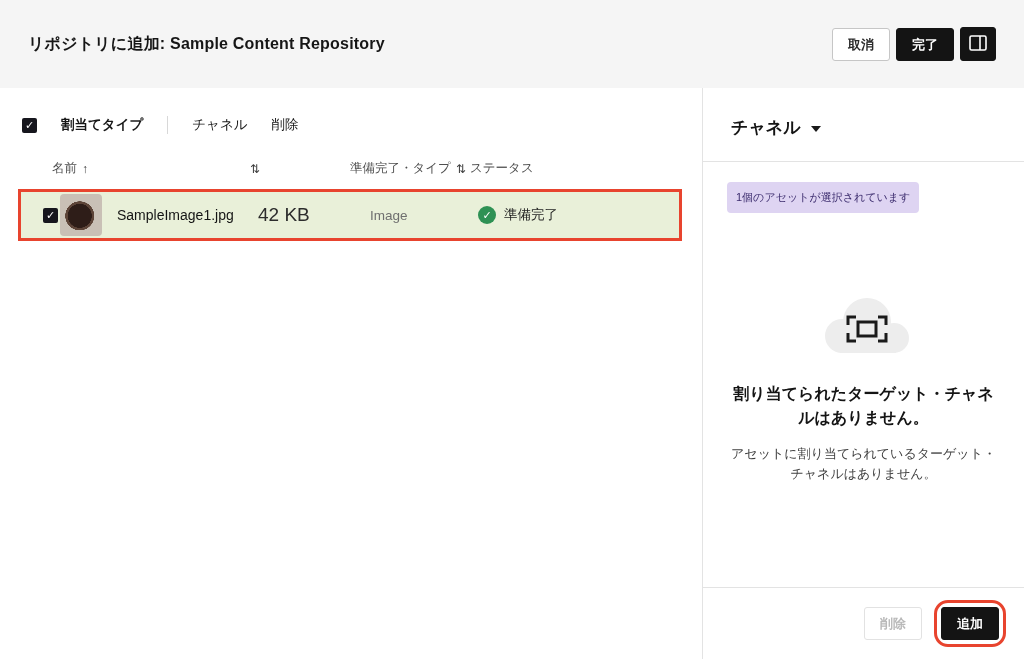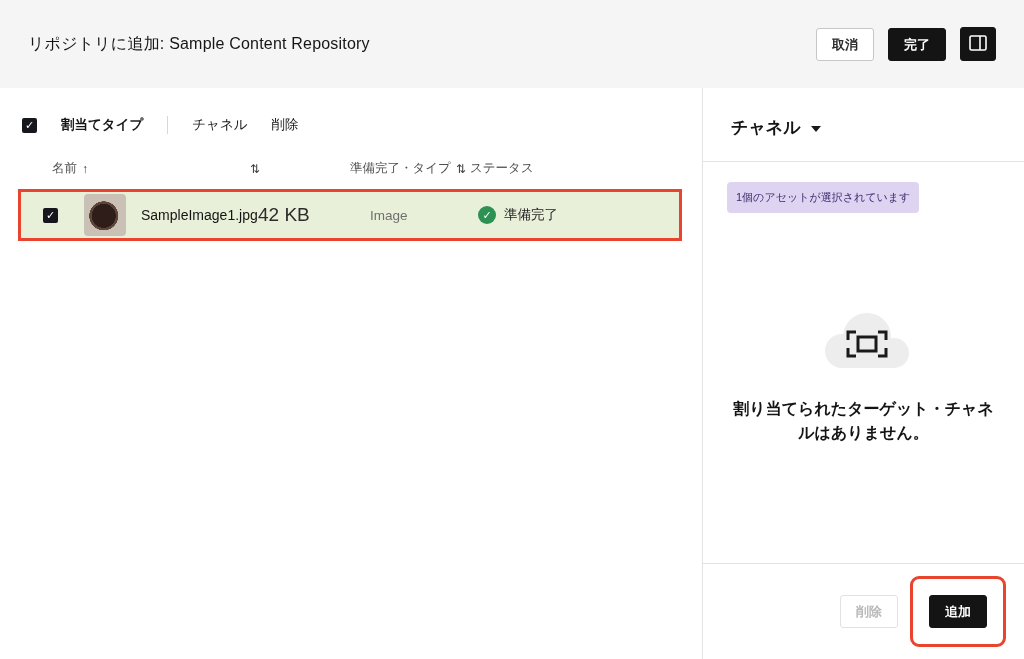--- a/index.html
+++ b/index.html
@@ -3,22 +3,22 @@
 <meta charset="utf-8">
 <style>
   * { margin:0; padding:0; box-sizing:border-box; }
   html,body { background:#ffffff; }
   body { font-family:"Liberation Sans","DejaVu Sans",sans-serif; color:#1a1a1a; }
   .page { position:relative; width:1024px; height:659px; background:#ffffff; overflow:hidden; }
 
   
   .app-header { height:88px; background:#f5f5f5; display:flex; align-items:center;
                 justify-content:space-between; padding:0 28px; }
-  .page-title { font-size:16px; font-weight:normal; color:#161616; letter-spacing:.2px; }
-  .header-actions { display:flex; align-items:center; gap:14px; }
+  .page-title { font-size:16px; font-weight:bold; color:#161616; letter-spacing:.2px; }
+  .header-actions { display:flex; align-items:center; gap:6px; }
   .btn { font-family:inherit; font-size:13px; font-weight:bold; padding:9px 15px;
          border-radius:3px; cursor:pointer; border:1px solid transparent; line-height:1; }
   .btn-secondary { background:#fff; border-color:#c6c6c6; color:#2b2b2b; }
   .btn-primary { background:#141414; border-color:#141414; color:#fff; }
   .icon-btn { width:36px; height:34px; background:#141414; border:1px solid #141414;
               border-radius:3px; display:flex; align-items:center; justify-content:center; cursor:pointer; }
 
   
   .body-split { display:flex; height:571px; }
   .main-area { flex:1; min-width:0; position:relative; }
@@ -36,21 +36,21 @@
 
   
   .table-header { display:grid; grid-template-columns:38px 198px 100px 120px 1fr;
                   align-items:center; padding:24px 20px 10px 14px; font-size:12.5px; color:#4f4f4f; }
   .th { display:flex; align-items:center; gap:5px; cursor:pointer; }
   .sort-glyph { font-size:12px; color:#3a3a3a; }
   .asset-row { margin:2px 20px 0 18px; height:52px; background:#e9f0d9;
                border:3px solid #e8442e; display:grid;
                grid-template-columns:38px 198px 100px 120px 1fr; align-items:center;
                padding-left:1px; cursor:pointer; }
-  .name-cell { display:flex; align-items:center; gap:15px;margin-left:24px; }
+  .name-cell { display:flex; align-items:center; gap:15px; }
   .thumb { width:42px; height:42px; border-radius:4px; flex:0 0 auto;
            background:radial-gradient(circle at 47% 52%, #2e1d18 0 38%, #5d4438 39% 46%, #c9c0b6 47% 100%); }
   .file-name { font-size:14px; color:#141414; }
   .cell-size { font-size:19px; color:#2c2c2c; }
   .cell-type { font-size:13.5px; color:#6f6f6f;margin-left:12px; }
   .status-cell { display:flex; align-items:center; gap:8px; font-size:13.5px; color:#1f1f1f; }
   .status-check { width:18px; height:18px; border-radius:50%; background:#2e9154; color:#fff;
                   display:inline-flex; align-items:center; justify-content:center;
                   font-size:11px; font-weight:bold; }
 
@@ -64,21 +64,21 @@
   .selection-badge { align-self:flex-start; background:#ded4f2; color:#3c2c6e; font-size:11px;
                      padding:8px 9px; border-radius:4px; }
   .empty-state { flex:1; display:flex; flex-direction:column; 
                  justify-content:center; text-align:center; padding-bottom:30px; }
   .empty-title { font-size:16px; font-weight:bold; color:#141414; line-height:1.5;
                  max-width:300px; margin-top:16px; }
   .empty-text { font-size:13px; color:#3f3f3f; line-height:1.55; max-width:288px; margin-top:14px; }
   .panel-footer { border-top:1px solid #e3e3e3; padding:12px 18px; display:flex;
                   justify-content:flex-end; align-items:center; gap:12px; }
   .btn-disabled { background:#fff; border-color:#e2e2e2; color:#b9b9b9; cursor:default; }
-  .annotation-box { display:inline-block; border:3px solid #e8442e; border-radius:9px; padding:16px; }
+  .annotation-box { display:inline-block; border:3px solid #e8442e; border-radius:14px; padding:4px; }
 </style>
 </head>
 <body>
 
 <div class="page">
 
   <header class="app-header">
     <h1 class="page-title">リポジトリに追加: Sample Content Repository</h1>
     <div class="header-actions">
       <button class="btn btn-secondary">取消</button>
@@ -164,20 +164,21 @@
               <g stroke="#1a1a1a" stroke-width="3" fill="none">
                 <path d="M46 31 h-8 v8"></path>
                 <path d="M68 31 h8 v8"></path>
                 <path d="M46 55 h-8 v-8"></path>
                 <path d="M68 55 h8 v-8"></path>
                 <rect x="48" y="36" width="18" height="14"></rect>
               </g>
             </svg>
           </span>
           <div class="empty-title">割り当てられたターゲット・チャネルはありません。</div>
+          <div class="empty-text">アセットに割り当てられているターゲット・チャネルはありません。</div>
         </div>
       </div>
 
       <div class="panel-footer">
         <button class="btn btn-disabled">削除</button>
         <span class="annotation-box">
           <button class="btn btn-primary">追加</button>
         </span>
       </div>
 

